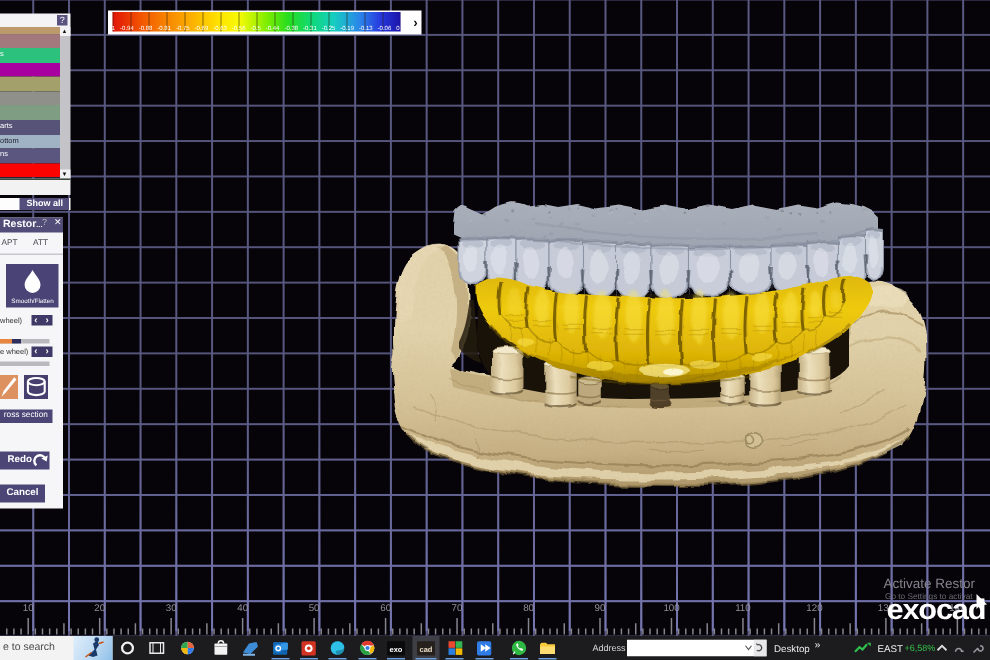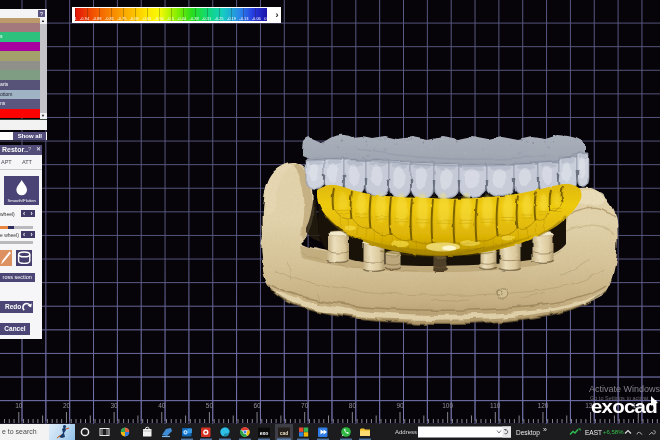--- a/index.html
+++ b/index.html
@@ -509,21 +509,21 @@
 <div class="rnum" style="left:543px">120</div>
 <div class="rnum" style="left:590.6px">130</div>
 <div class="rnum" style="left:638.3px">140</div>
 <svg width="660" height="14" viewBox="0 0 660 14" style="position:absolute;left:0;top:410px">
 <g stroke="#85858e" stroke-width="1">
 <path d="M4.51,9V13M9.27,9V13M14.04,9V13M18.8,2V13M23.56,9V13M28.33,9V13M33.1,9V13M37.86,9V13M42.62,5.5V13M47.39,9V13M52.16,9V13M56.92,9V13M61.68,9V13M66.45,2V13M71.22,9V13M75.98,9V13M80.74,9V13M85.51,9V13M90.28,5.5V13M95.04,9V13M99.8,9V13M104.57,9V13M109.34,9V13M114.1,2V13M118.86,9V13M123.63,9V13M128.4,9V13M133.16,9V13M137.92,5.5V13M142.69,9V13M147.46,9V13M152.22,9V13M156.99,9V13M161.75,2V13M166.52,9V13M171.28,9V13M176.04,9V13M180.81,9V13M185.58,5.5V13M190.34,9V13M195.1,9V13M199.87,9V13M204.64,9V13M209.4,2V13M214.16,9V13M218.93,9V13M223.7,9V13M228.46,9V13M233.22,5.5V13M237.99,9V13M242.76,9V13M247.52,9V13M252.28,9V13M257.05,2V13M261.82,9V13M266.58,9V13M271.34,9V13M276.11,9V13M280.88,5.5V13M285.64,9V13M290.4,9V13M295.17,9V13M299.94,9V13M304.7,2V13M309.46,9V13M314.23,9V13M319.0,9V13M323.76,9V13M328.52,5.5V13M333.29,9V13M338.06,9V13M342.82,9V13M347.58,9V13M352.35,2V13M357.12,9V13M361.88,9V13M366.64,9V13M371.41,9V13M376.18,5.5V13M380.94,9V13M385.7,9V13M390.47,9V13M395.24,9V13M400.0,2V13M404.76,9V13M409.53,9V13M414.29,9V13M419.06,9V13M423.82,5.5V13M428.59,9V13M433.35,9V13M438.12,9V13M442.88,9V13M447.65,2V13M452.42,9V13M457.18,9V13M461.94,9V13M466.71,9V13M471.48,5.5V13M476.24,9V13M481.0,9V13M485.77,9V13M490.54,9V13M495.3,2V13M500.06,9V13M504.83,9V13M509.6,9V13M514.36,9V13M519.12,5.5V13M523.89,9V13M528.66,9V13M533.42,9V13M538.18,9V13M542.95,2V13M547.71,9V13M552.48,9V13M557.24,9V13M562.01,9V13M566.77,5.5V13M571.54,9V13M576.3,9V13M581.07,9V13M585.83,9V13M590.6,2V13M595.36,9V13M600.13,9V13M604.89,9V13M609.66,9V13M614.42,5.5V13M619.19,9V13M623.95,9V13M628.72,9V13M633.48,9V13M638.25,2V13M643.01,9V13M647.78,9V13M652.54,9V13M657.31,9V13"></path>
 </g>
 </svg>
 </div>
 
-<div id="actw">Activate Windows</div>
+<div id="actw">Activate Restor</div>
 <div id="actw2">Go to Settings to activat</div>
 <div id="exlogo">exocad</div>
 <svg width="10" height="12" viewBox="0 0 10 12" style="position:absolute;left:650px;top:396px">
 <path d="M1,0 L8,7 L4.5,7.5 L6,11 L4,11.5 L3,8 L1,10 Z" fill="#fff"></path>
   </svg>
 
 <div id="palette">
   <div class="hdr"></div>
     <div class="qbtn">?</div>
   <div class="rows">

